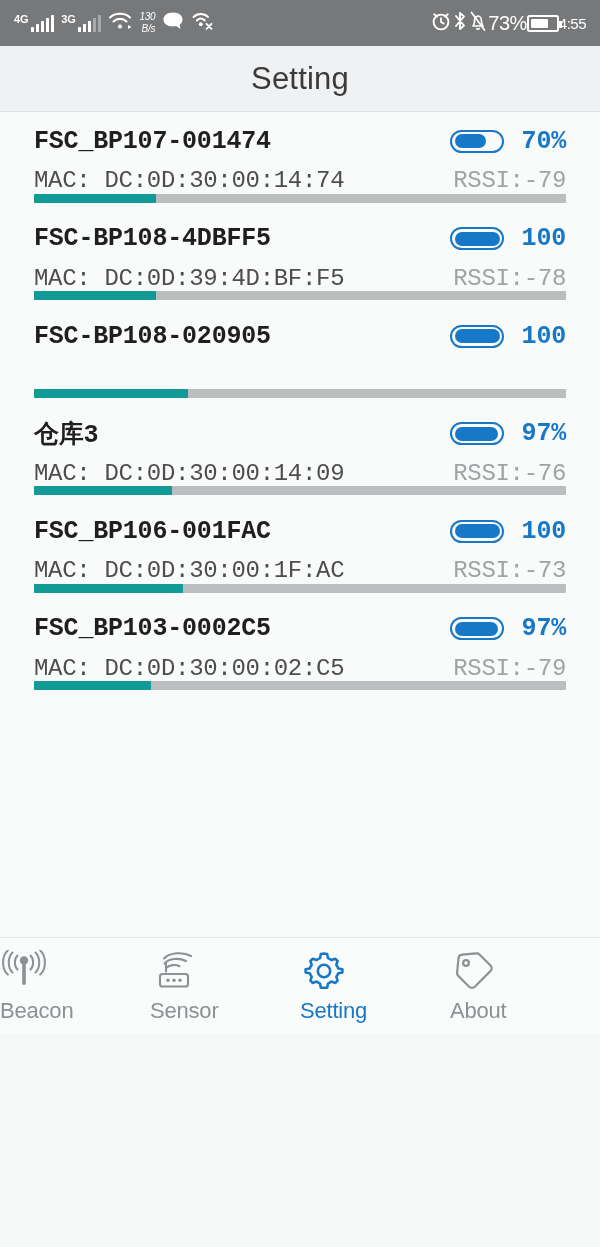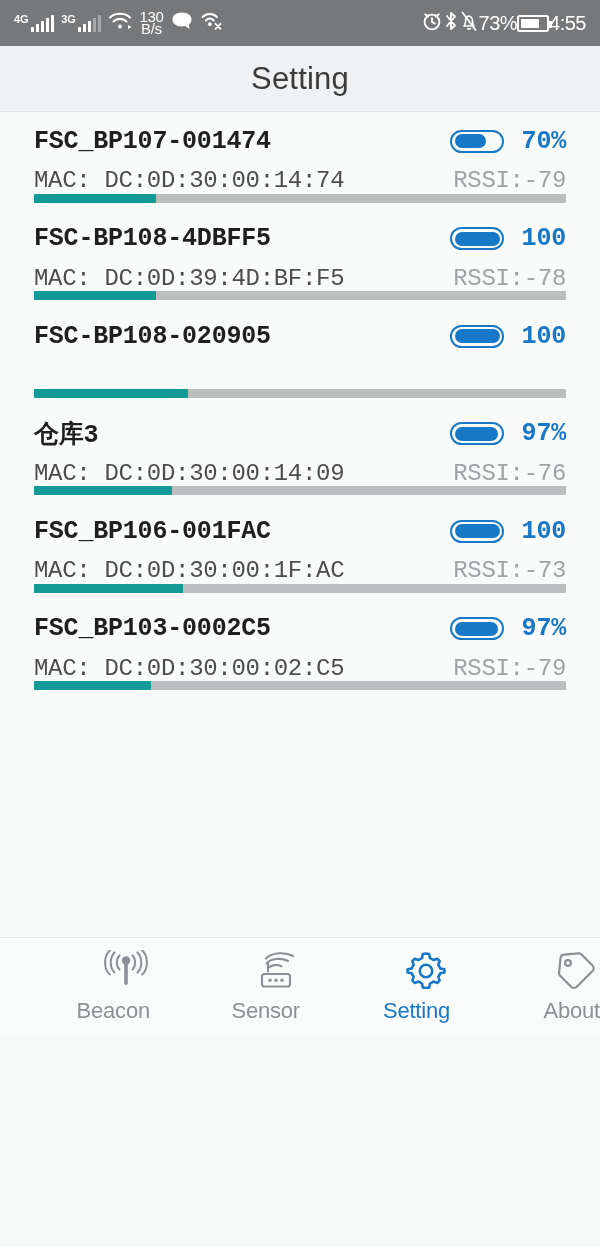--- a/index.html
+++ b/index.html
@@ -21,24 +21,24 @@
   .sb-left { gap:7px; }
   .sb-right { }
   .sig { display:flex; align-items:flex-end; gap:2px; }
   .sig .gen { font-size:11px; line-height:10px; align-self:flex-start; margin-right:0px; font-weight:600;}
   .bars { display:flex; align-items:flex-end; gap:1.5px; height:18px; }
   .bars i { display:block; width:3.5px; background:#fff; border-radius:0.5px; }
   .bars i:nth-child(1){height:5px;} .bars i:nth-child(2){height:8px;}
   .bars i:nth-child(3){height:11px;} .bars i:nth-child(4){height:14px;}
   .bars i:nth-child(5){height:17px;}
   .bars.dim i:nth-child(4), .bars.dim i:nth-child(5){ background:#a8a9ab; }
-  .rate { font-size:15px; line-height:12px; text-align:center; letter-spacing:-0.3px; }
+  .rate { font-size:10px; line-height:12px; text-align:right; letter-spacing:-0.3px;font-style:italic; }
   .rate span { display:block; }
   .pct { font-size:20px; letter-spacing:-0.5px; }
-  .clock { font-size:20px; letter-spacing:-0.5px; }
+  .clock { font-size:15px; letter-spacing:-0.5px; }
   .batt-ic { position:relative; width:32px; height:17px; border:2px solid #fff; border-radius:2.5px; padding:2px; }
   .batt-ic::after { content:""; position:absolute; right:-5px; top:4px; width:3px; height:7px; background:#fff; border-radius:0 1px 1px 0; }
   .batt-ic i { display:block; height:100%; background:#fff; border-radius:1px; }
 
   
   .titlebar {
     flex:0 0 66px; background:#f0f1f3;
     display:flex; align-items:center; justify-content:center;
     border-bottom:1px solid #e2e3e5;
   }
@@ -57,21 +57,21 @@
   .batt-pill i { display:block; height:100%; background:#1878c8; border-radius:9px; }
   .batt-val { font-size:25px; font-weight:700; color:#1878c8; letter-spacing:-0.2px; min-width:62px; text-align:right; }
   .pbar { position:absolute; left:34px; right:34px; bottom:7px; height:9px; background:#bcbdbf; border-radius:1px; }
   .pbar i { display:block; height:100%; background:#119a96; border-radius:1px; }
 
   
   .tabbar {
     flex:0 0 97px; background:#fafbfb; border-top:1px solid #e6e7e9;
     display:flex; align-items:center;
   }
-  .tab { flex:1; display:flex; flex-direction:column; align-items:flex-end; justify-content:center; gap:5px; height:100%; }
+  .tab { flex:1; display:flex; flex-direction:column; align-items:flex-start; justify-content:center; gap:5px; height:100%; }
   .tab .ic { width:48px; height:44px; display:flex; align-items:center; justify-content:center; }
   .tab .lb { font-size:22px; color:#8d9094; letter-spacing:-0.2px; }
   .tab.active .lb { color:#1878c8; }
 </style>
 </head>
 <body>
 
 <div class="phone">
 
   <div class="statusbar">

